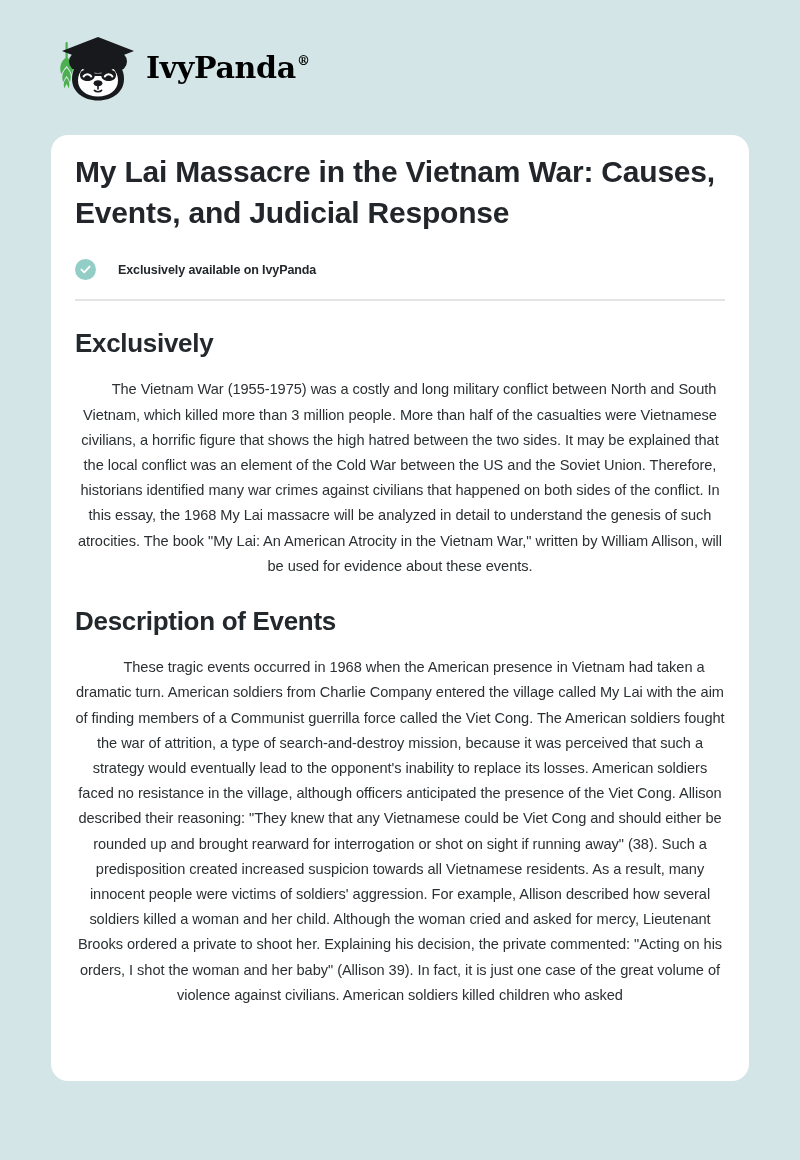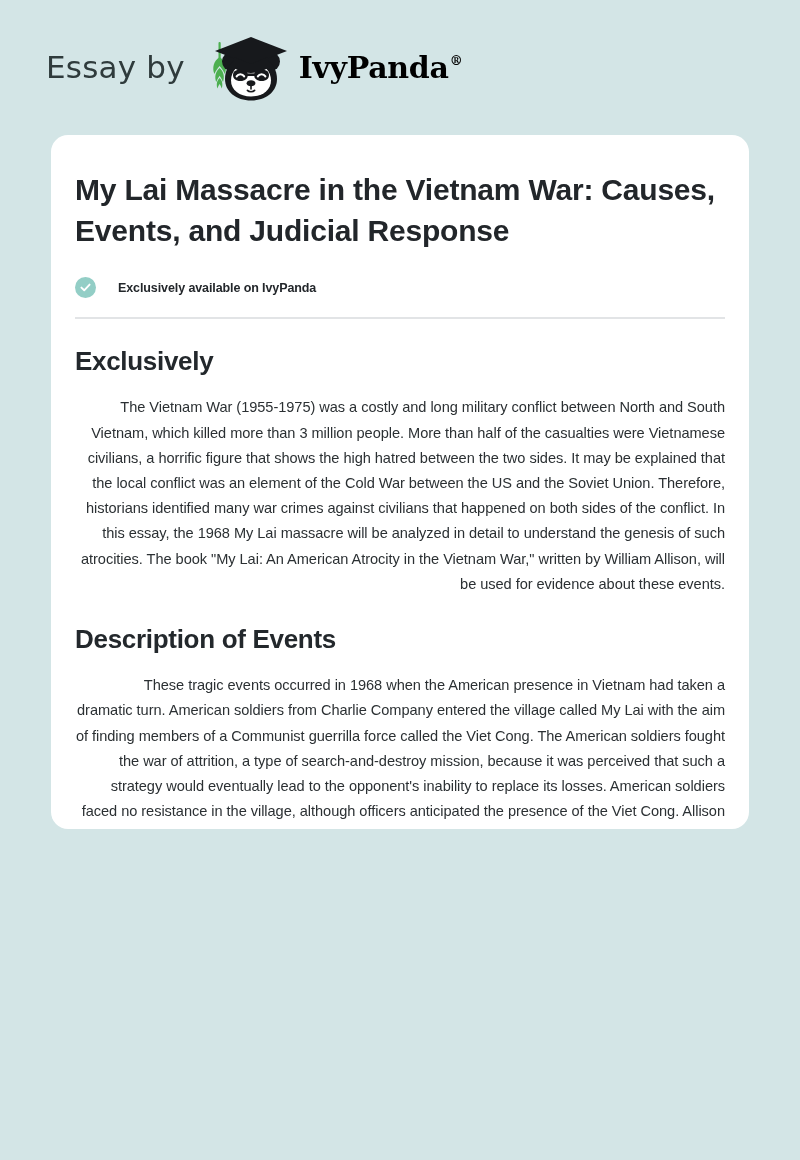--- a/index.html
+++ b/index.html
@@ -60,22 +60,22 @@
   }
 
   
   .paper-card {
     position: relative;
     margin: 0 auto;
     width: 698px;
     background: #ffffff;
     border-radius: 17px;
     box-sizing: border-box;
-    padding: 34px 24px 30px 24px;
-    height: 694px;
+    padding: 16px 24px 30px 24px;
+    height: 946px;
     overflow: hidden;
   }
 
   .doc-title {
     margin: 0;
     font-size: 30px;
     line-height: 1.37;
     font-weight: bold;
     color: #22262a;
     font-family: "Liberation Sans", sans-serif;
@@ -123,32 +123,31 @@
     font-family: "Liberation Sans", sans-serif;
     letter-spacing: -0.3px;
     line-height: 1.2;
   }
 
   .body-paragraph {
     margin: 18px 0 0 0;
     font-size: 14.6px;
     line-height: 25.2px;
     color: #2b3033;
-    text-align: right;
+    text-align: center;
     text-indent: 28px;
     font-family: "Liberation Sans", sans-serif;
     letter-spacing: -0.05px;
   }
 </style>
 </head>
 <body>
 
 <header class="site-header">
   <div class="brand-lockup">
-    <span class="essay-by">Essay by</span>
 
     <span>
       <svg class="panda-logo" viewBox="0 0 88 66" xmlns="http://www.w3.org/2000/svg" aria-hidden="true">
 
         <g fill="#4caf50">
           <rect x="17.5" y="7" width="2.2" height="17" rx="1"></rect>
           <path d="M18.6 22 C12.5 26, 11 33, 13.4 39 C15.2 35, 17 33, 18.6 31 C20.2 33, 22 35, 23.8 39 C26.2 33, 24.7 26, 18.6 22 Z"></path>
           <path d="M18.6 33 C14.4 36.5, 13.4 42, 15.2 47 C16.5 44, 17.6 42.3, 18.6 40.8 C19.6 42.3, 20.7 44, 22 47 C23.8 42, 22.8 36.5, 18.6 33 Z"></path>
           <path d="M18.6 43 C15.8 45.5, 15.2 49.5, 16.4 53.5 C17.2 51.2, 18 50, 18.6 49 C19.2 50, 20 51.2, 20.8 53.5 C22 49.5, 21.4 45.5, 18.6 43 Z"></path>
         </g>

